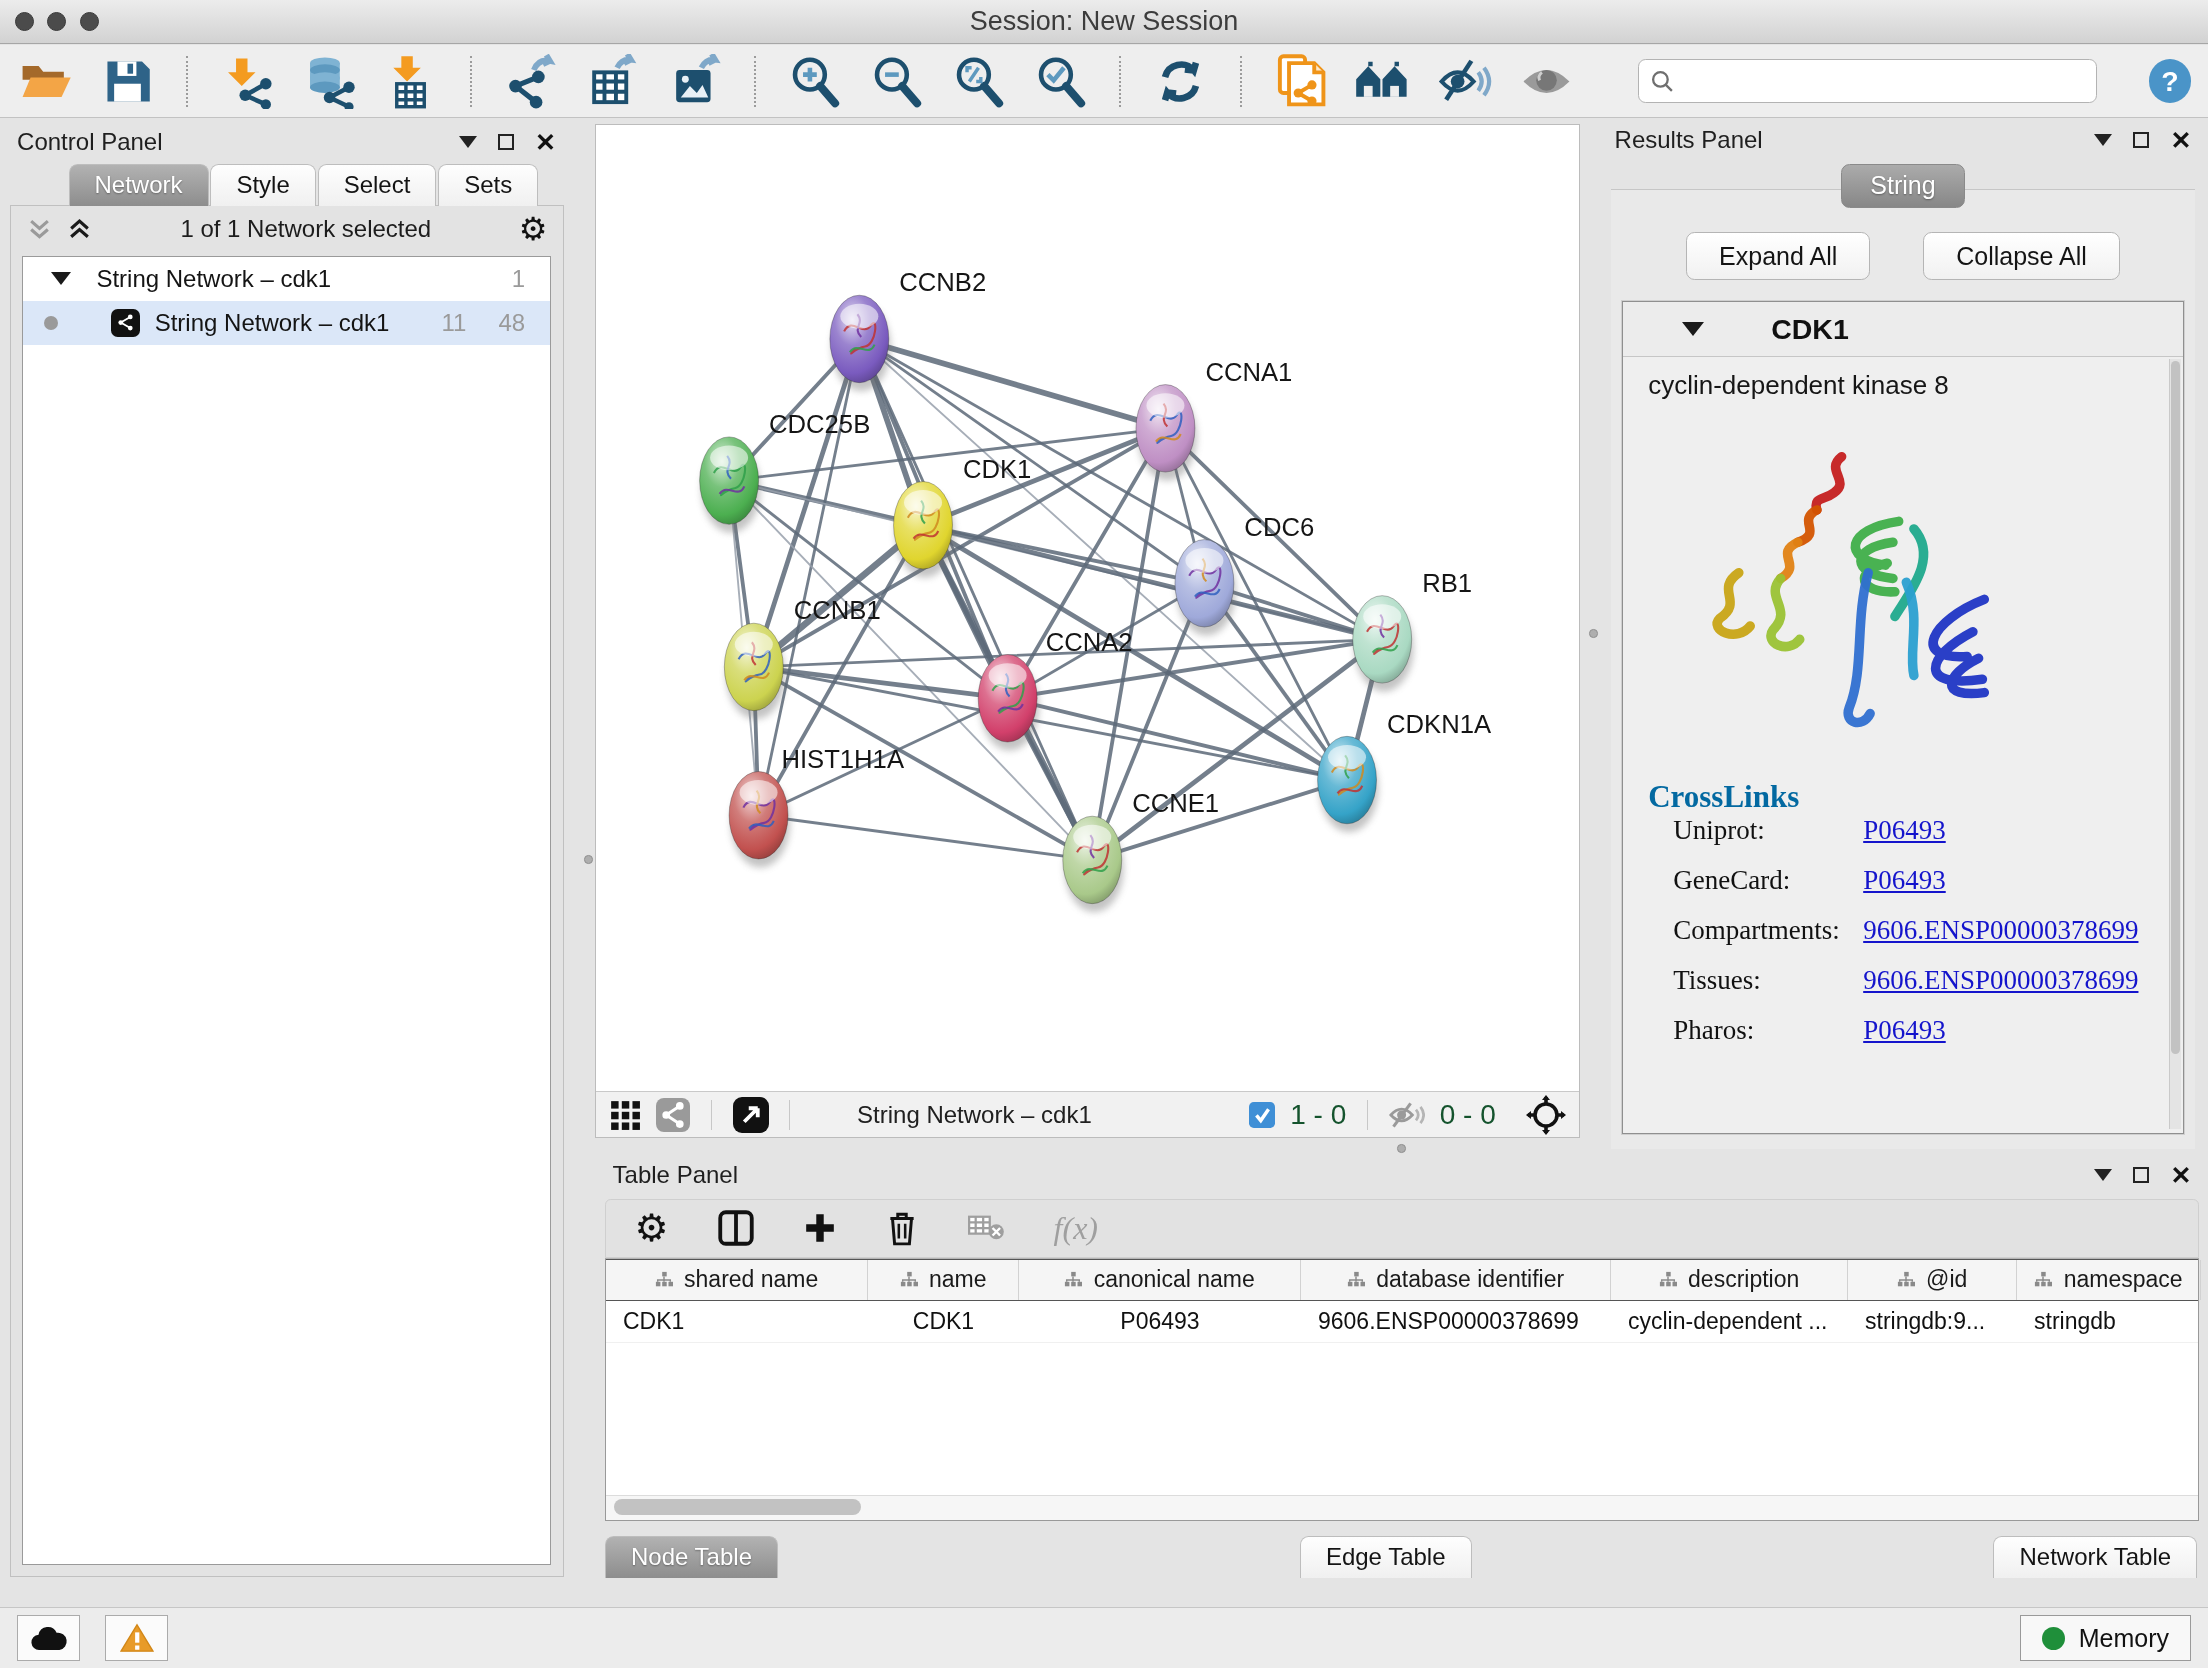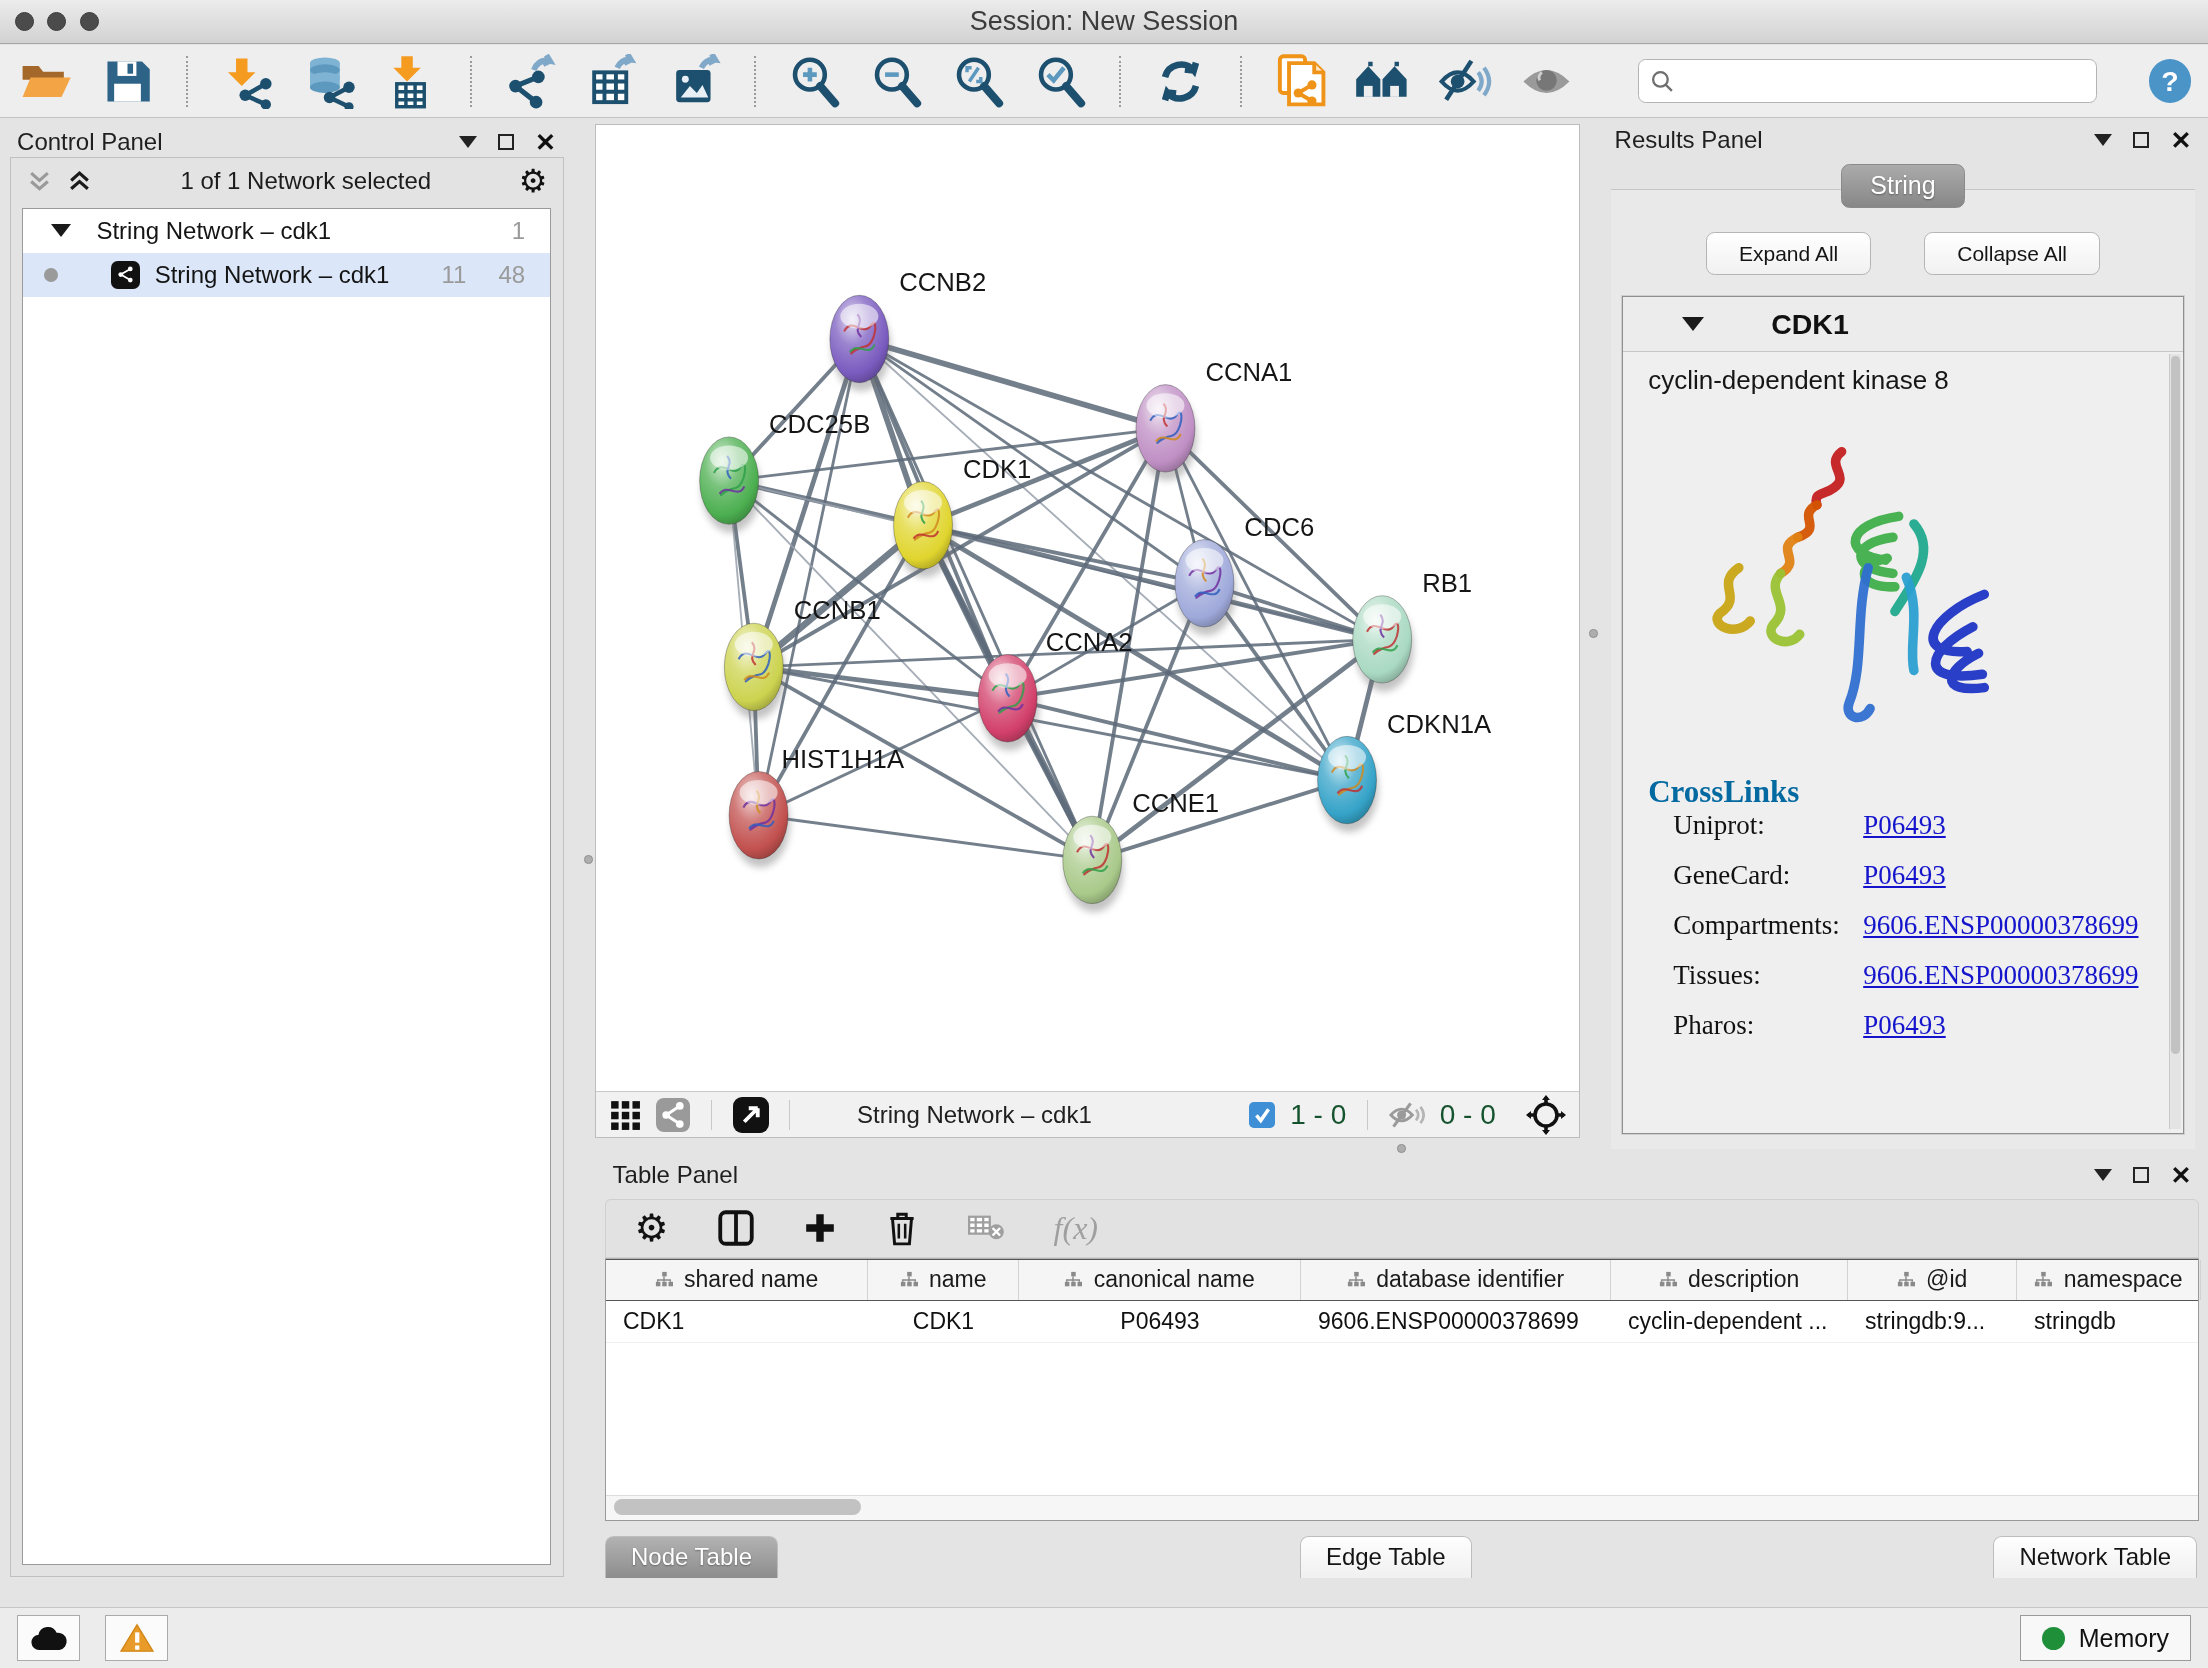--- a/index.html
+++ b/index.html
@@ -68,21 +68,21 @@
 
   .split-dot { position:absolute; width:8.6px; height:8.6px; border-radius:50%; background:#aeaeae; border:1px solid #8f8f8f; }
 
   
   #results-panel { position:absolute; left:1607px; top:124px; width:592px; height:1025px; display:flex; flex-direction:column; }
   #string-tab { align-self:center; position:relative; z-index:3; margin-top:7.6px; font-size:25px; color:#fff;
     text-shadow:0 1px 1.9px rgba(0,0,0,.35); background:linear-gradient(#ababab,#878787); border:1px solid #8a8a8a;
     border-radius:8.6px; padding:6.7px 28.5px; }
   #rp-outer { flex:1; margin:-19px 3.8px 0 3.8px; border-top:1px solid #c6c6c6; background:#e9e9e9; display:flex; flex-direction:column; padding-top:42px; }
   .rp-btn-row { display:flex; justify-content:center; gap:53px; }
-  .rp-btn { font-size:21px; padding:8.6px 32px; background:linear-gradient(#ffffff,#f1f1f1); border:1px solid #b5b5b5; border-radius:8.6px; color:#141414; }
+  .rp-btn { font-size:25px; padding:8.6px 32px; background:linear-gradient(#ffffff,#f1f1f1); border:1px solid #b5b5b5; border-radius:8.6px; color:#141414; }
   #rp-inner { flex:1; margin:21px 11.4px 15px 11.4px; background:#efefef; border:1px solid #8f8f8f; box-shadow:0 0 0 1px #cfcfcf; position:relative; display:flex; flex-direction:column; }
   #gene-header { height:55px; background:#ececec; border-bottom:1px solid #c6c6c6; display:flex; align-items:center; }
   #gene-caret { width:0; height:0; border-left:11.4px solid transparent; border-right:11.4px solid transparent; border-top:14.3px solid #1a1a1a; margin-left:59px; }
   #gene-name { font-size:28.5px; font-weight:bold; color:#111; margin-left:67px; }
   #gene-body { flex:1; padding:13.3px 25px 0 25px; overflow:hidden; }
   #gene-desc { font-size:26px; color:#161616; }
   #ribbon-wrap { margin:28.5px 0 0 28.5px; }
   #crosslinks { font-family:"Liberation Serif", serif; margin-top:32px; }
   #crosslinks h3 { font-size:31px; color:#0369a1; margin-bottom:0; }
   .cl-row { display:flex; margin:0 0 19px 25px; font-size:27px; }
@@ -295,20 +295,26 @@
 
   <div id="control-panel">
     <div class="panel-title-row">
       <span class="panel-title">Control Panel</span>
       <span class="win-icons">
         <span class="wi-collapse"></span>
         <span class="wi-float"></span>
         <span class="wi-close">✕</span>
       </span>
     </div>
+    <div class="tab-row" id="cp-tabs">
+        <div class="tab active">Network</div>
+        <div class="tab">Style</div>
+        <div class="tab">Select</div>
+        <div class="tab">Sets</div>
+      </div>
     <div class="cp-body">
       <div class="cp-bar">
         <svg width="27" height="27" viewBox="0 0 26 26">
           <path d="M5 5 l8 7 8 -7 M5 13 l8 7 8 -7" stroke="#9a9a9a" stroke-width="3" fill="none"></path>
         </svg>
         <svg width="27" height="27" viewBox="0 0 26 26">
           <path d="M5 12 l8 -7 8 7 M5 20 l8 -7 8 7" stroke="#1a1a1a" stroke-width="3" fill="none"></path>
         </svg>
         <span class="cp-bar-label">1 of 1 Network selected</span>
         <span class="gear">⚙</span>

